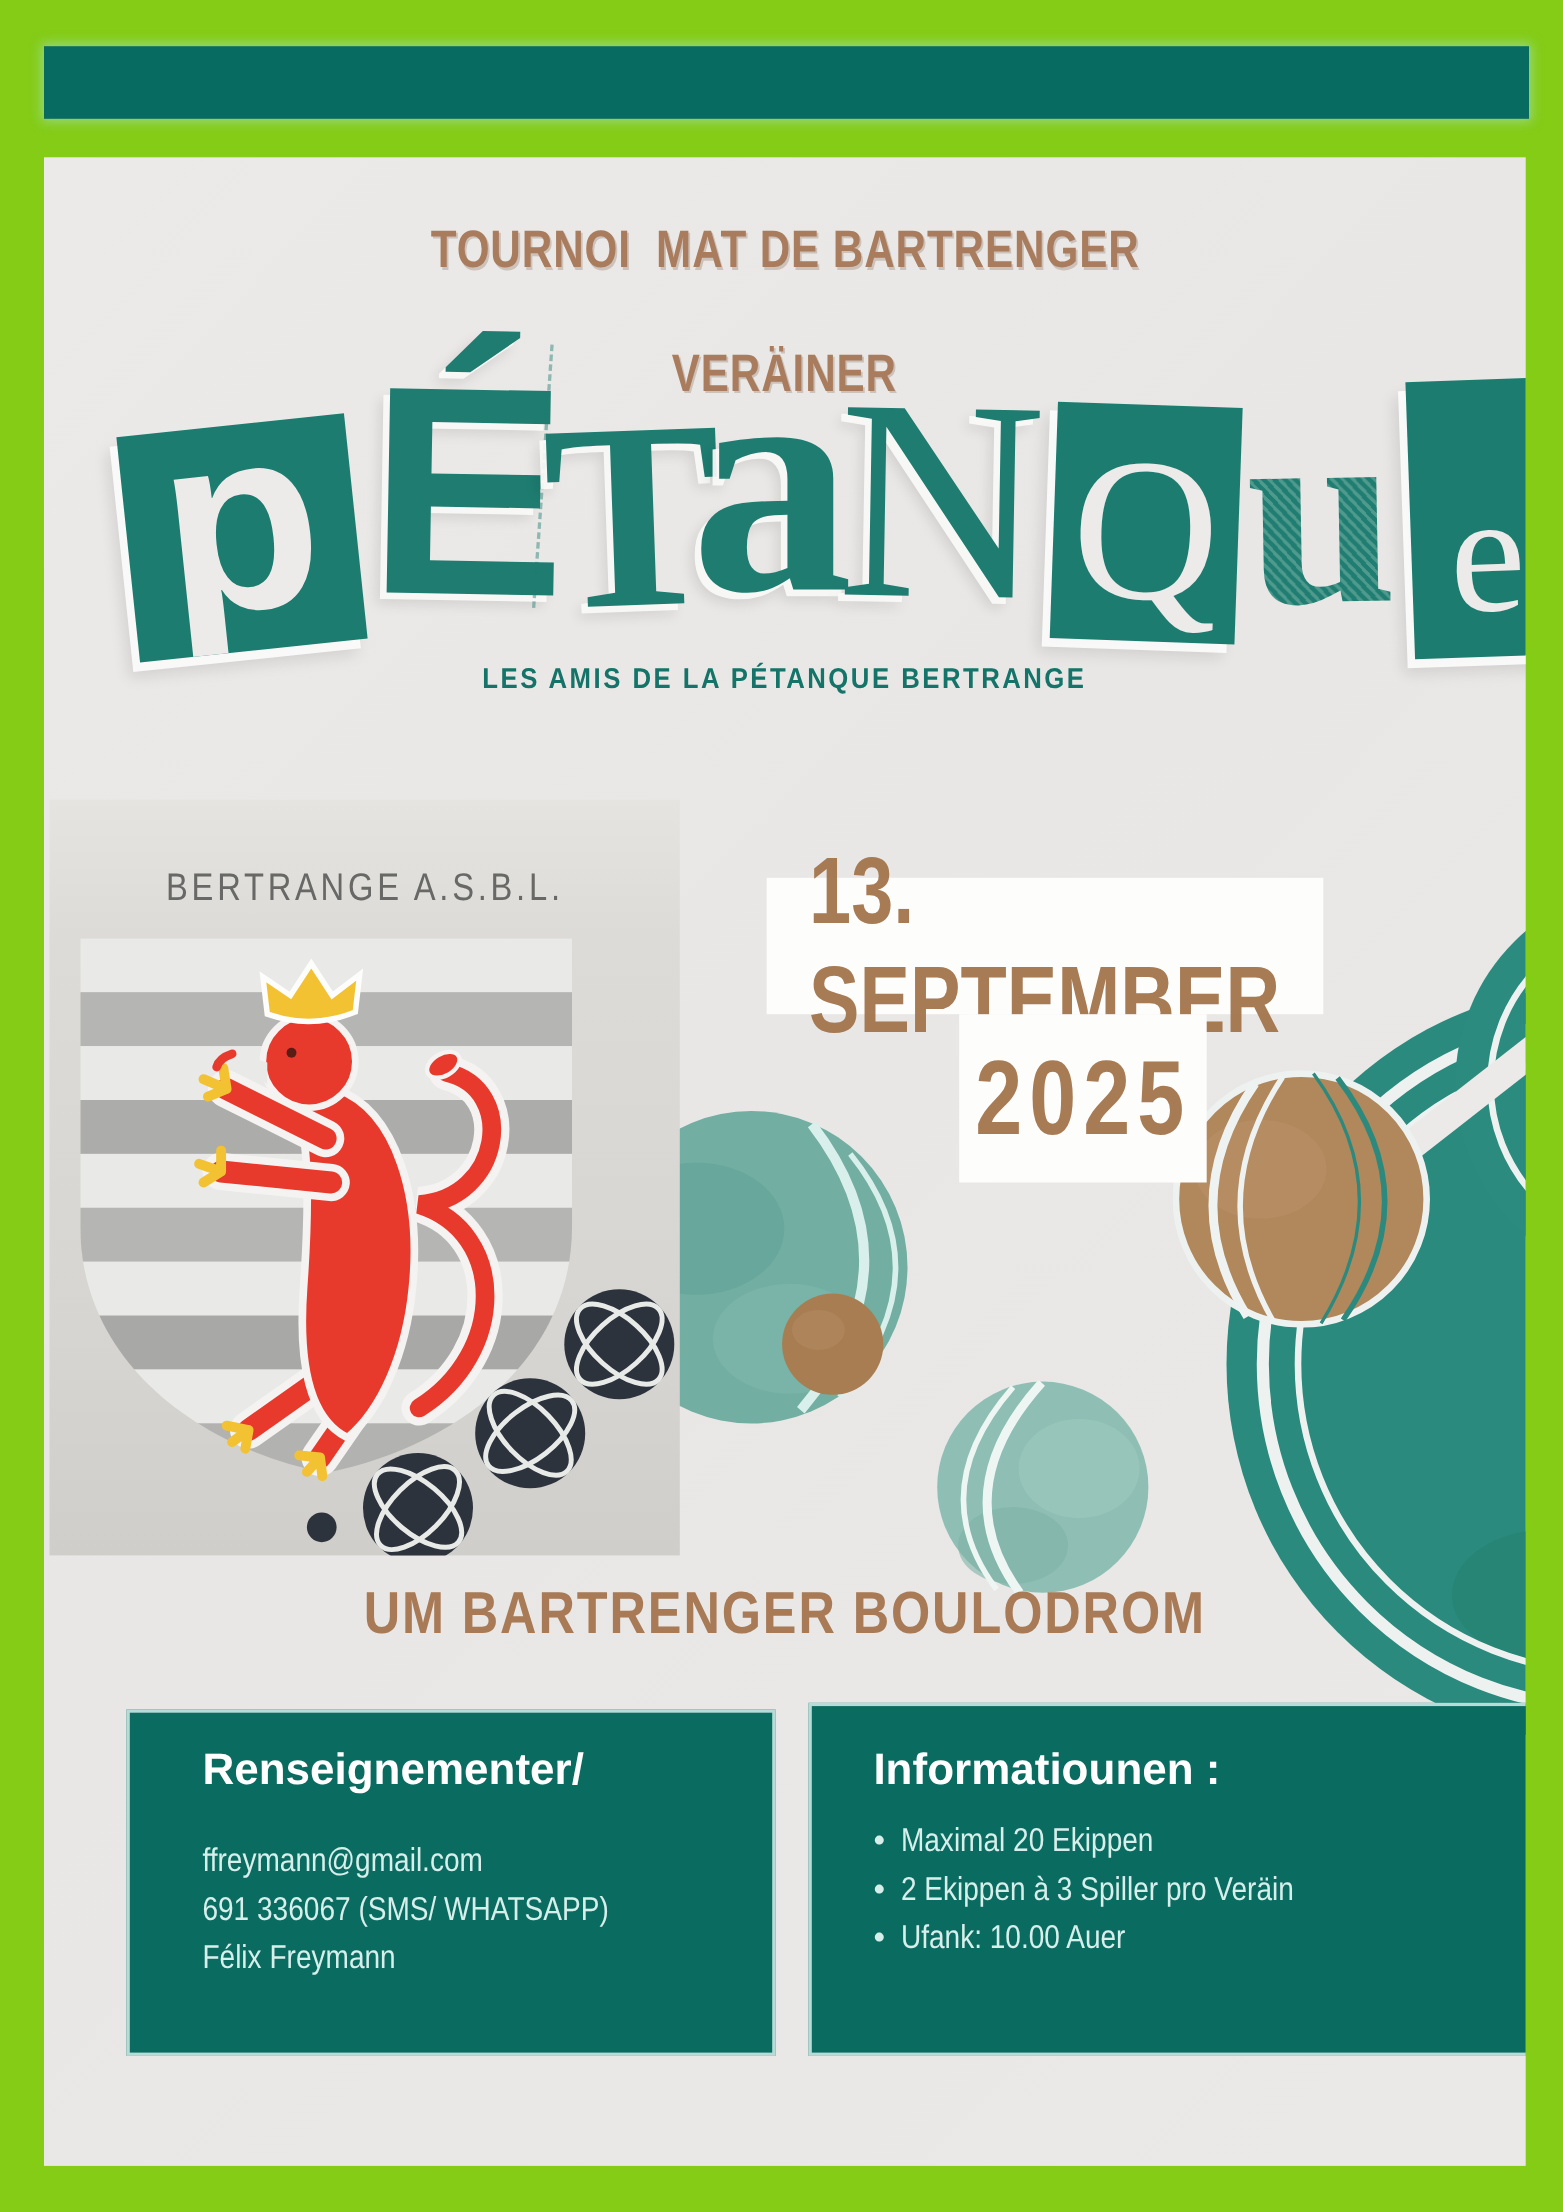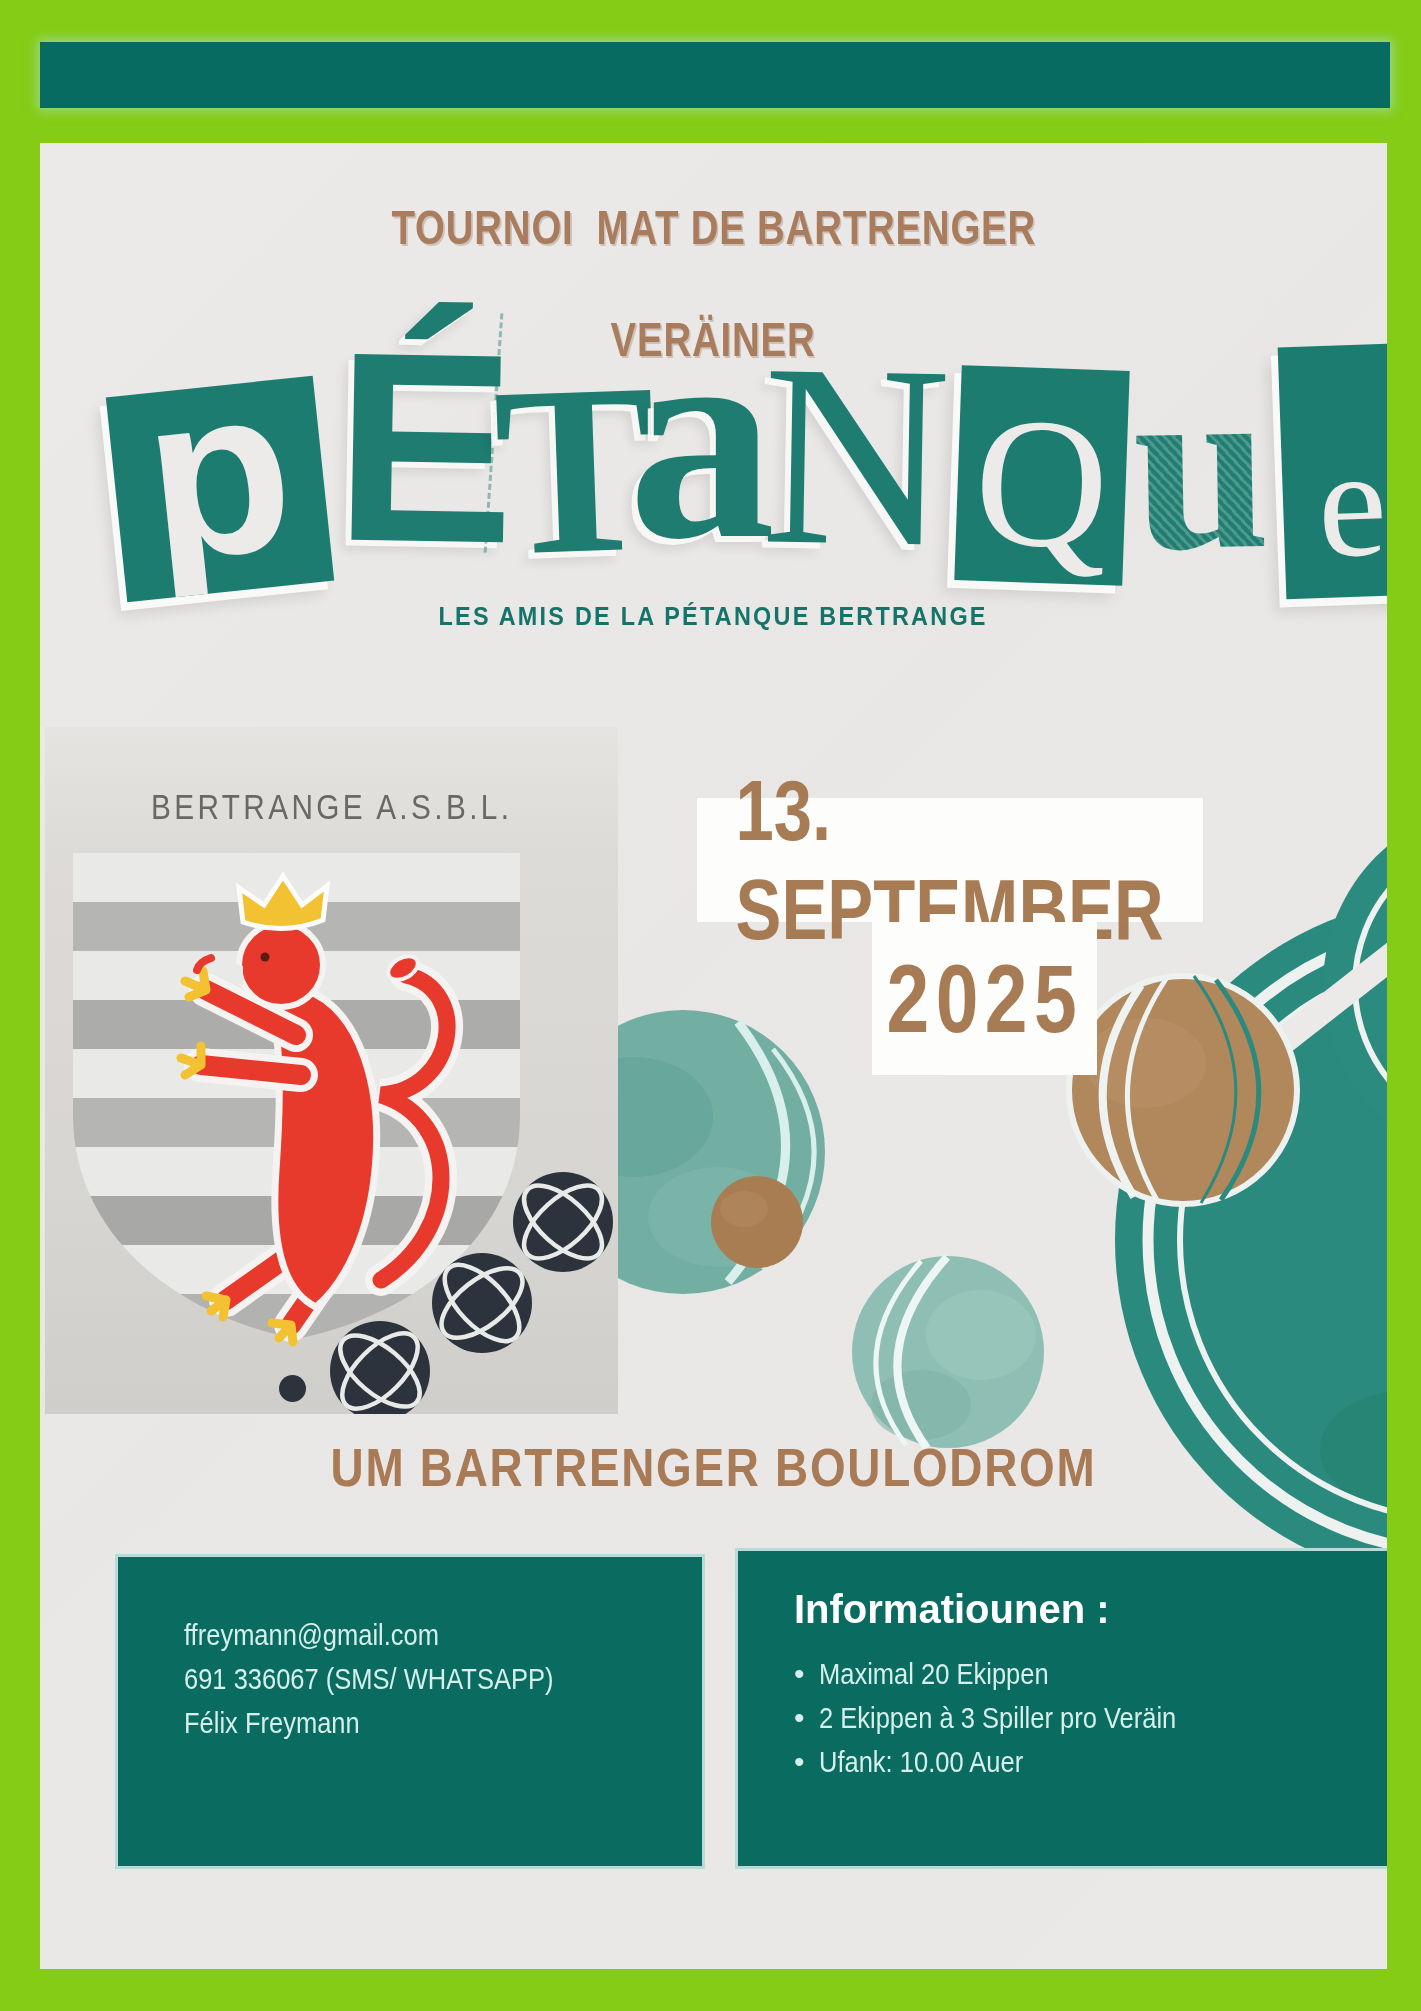--- a/index.html
+++ b/index.html
@@ -233,20 +233,21 @@
       <span class="date1"><span class="cx">13. SEPTEMBER</span></span>
     </div>
     <div class="datebox2">
       <span class="date2"><span class="cx">2025</span></span>
     </div>
 
     <div class="location"><span class="cx85">UM BARTRENGER BOULODROM</span></div>
 
     <div class="fbox fbox-contact">
       <div class="contact-inner">
+        <div class="fbox-title">Renseignementer/</div>
         <div style="height:32px;"></div>
         <div class="fbox-item"><span class="cxl">ffreymann@gmail.com</span></div>
         <div class="fbox-item"><span class="cxl">691 336067 (SMS/ WHATSAPP)</span></div>
         <div class="fbox-item"><span class="cxl">Félix Freymann</span></div>
       </div>
     </div>
 
     <div class="fbox fbox-info">
       <div class="info-inner">
         <div class="fbox-title">Informatiounen :</div>

